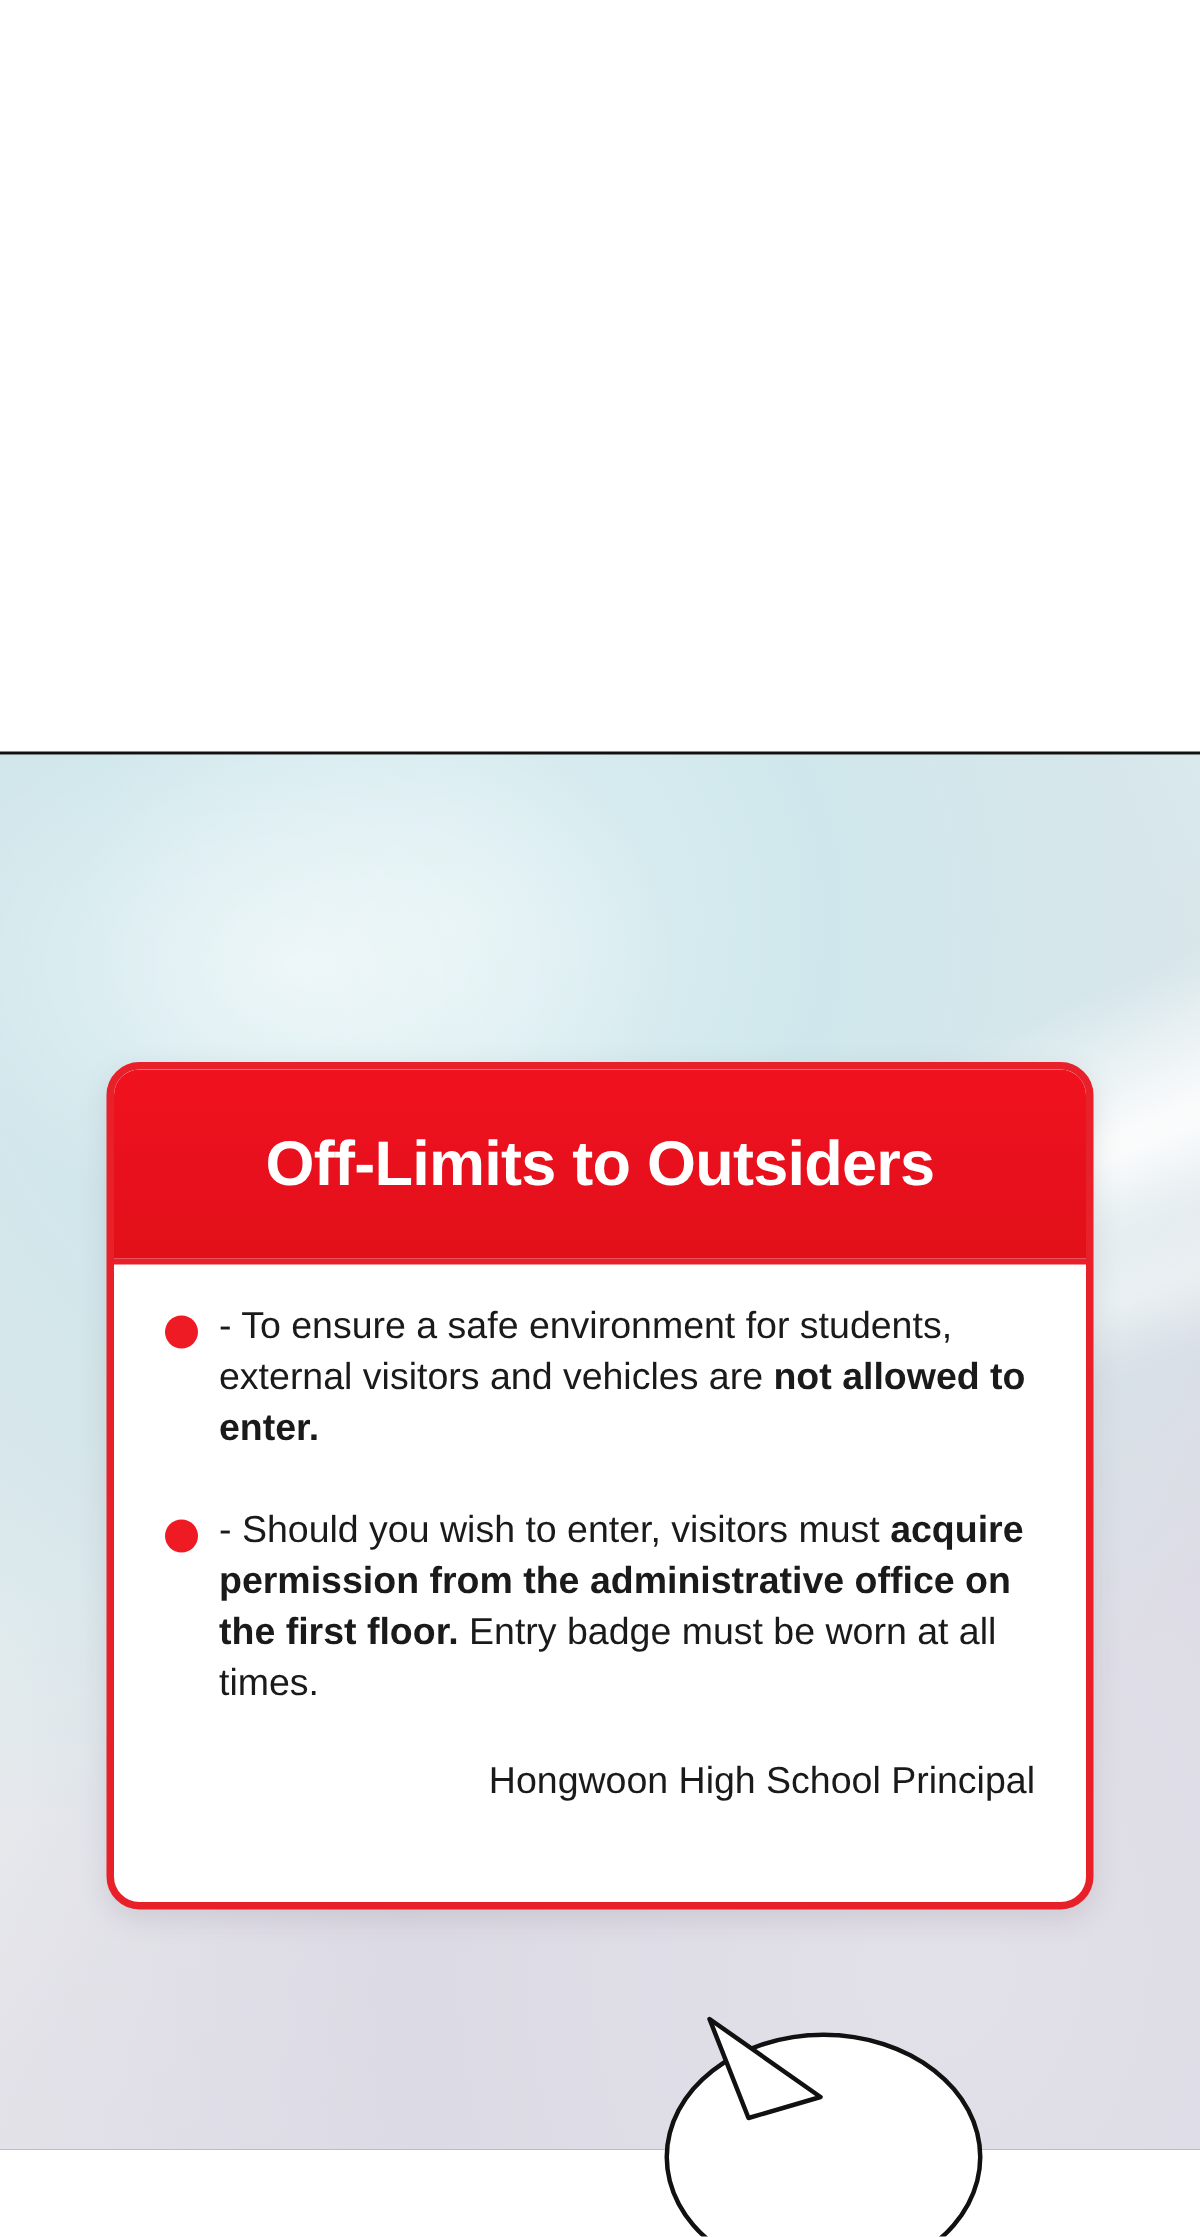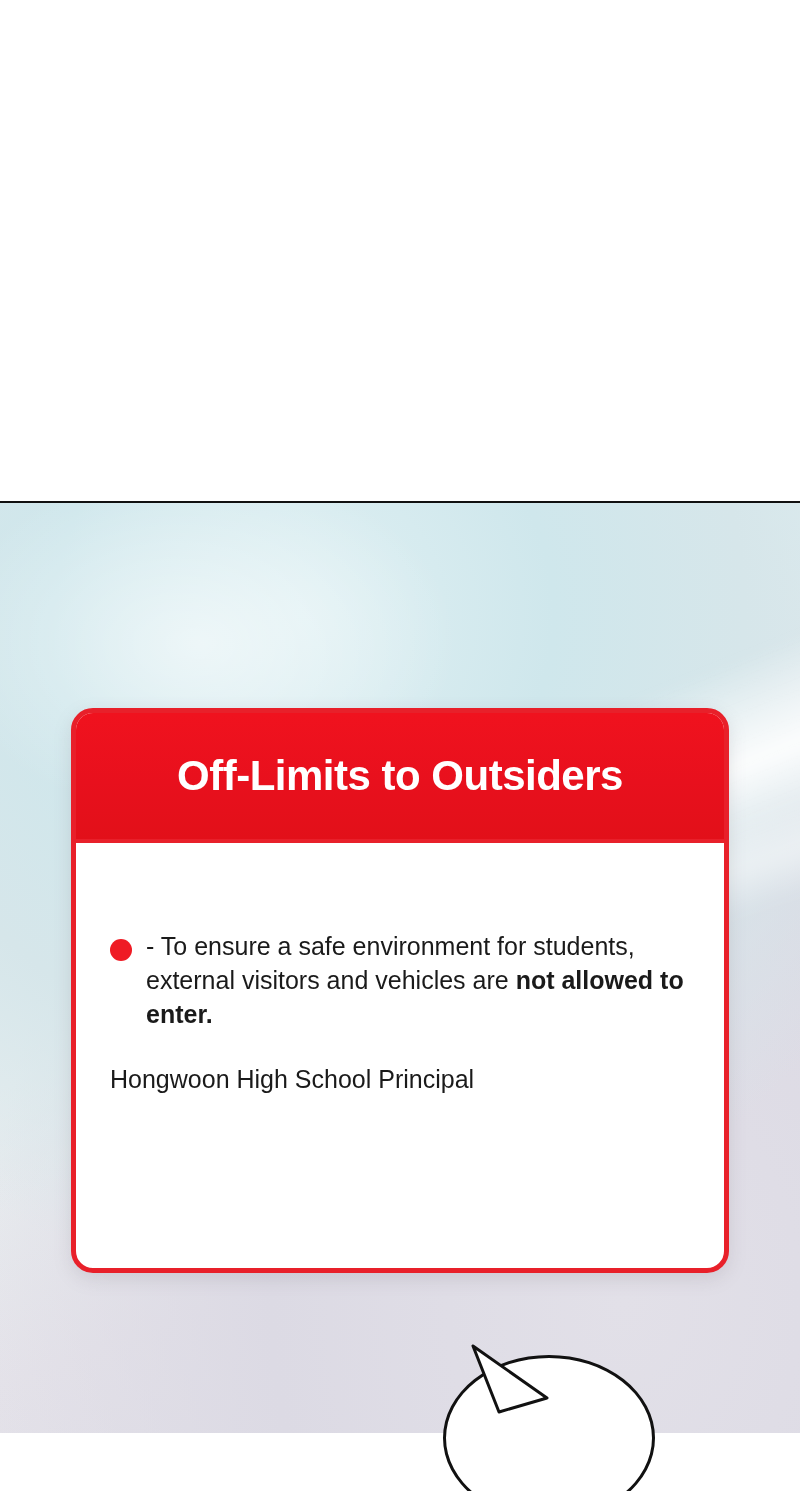--- a/index.html
+++ b/index.html
@@ -114,23 +114,22 @@
     border-bottom: 4px solid #e8202a;
   }
   .sign-title {
     color: #ffffff;
     font-size: 42px;
     font-weight: bold;
     letter-spacing: -0.5px;
     font-family: "Liberation Sans", sans-serif;
   }
   .sign-body {
-    padding: 38px 34px 18px 34px;
+    padding: 24px 34px 18px 34px;
     background: transparent;
-    margin-top: 48px;
   }
   .bullet-row {
     display: flex;
     align-items: flex-start;
     margin-bottom: 34px;
   }
   .bullet-dot {
     flex: 0 0 auto;
     width: 22px;
     height: 22px;
@@ -142,21 +141,21 @@
   .bullet-text {
     font-size: 25px;
     line-height: 1.36;
     color: #1a1a1a;
     font-family: "Liberation Sans", sans-serif;
   }
   .bullet-text .b {
     font-weight: bold;
   }
   .signature {
-    text-align: left;
+    text-align: right;
     font-size: 25px;
     color: #1a1a1a;
     margin-top: 6px;
     margin-bottom: 4px;
     font-family: "Liberation Sans", sans-serif;
   }
 
   
   .bubble {
     position: absolute;
@@ -220,20 +219,26 @@
       </div>
       <div class="sign-body">
 
         <div class="bullet-row">
           <div class="bullet-dot"></div>
           <div class="bullet-text">
             <span>- To ensure a safe environment for students, external visitors and vehicles are </span><span class="b">not allowed to enter.</span>
           </div>
         </div>
 
+        <div class="bullet-row">
+          <div class="bullet-dot"></div>
+          <div class="bullet-text">
+            <span>- Should you wish to enter, visitors must </span><span class="b">acquire permission from the administrative office on the first floor.</span><span> Entry badge must be worn at all times.</span>
+          </div>
+        </div>
 
         <div class="signature">Hongwoon High School Principal</div>
       </div>
     </div>
   </div>
 
   <div class="bubble-tail">
     <svg width="90" height="90" viewBox="0 0 90 90">
       <path d="M4 4 L78 56 L30 70 Z" fill="#ffffff" stroke="#111111" stroke-width="3" stroke-linejoin="round"></path>
     </svg>

